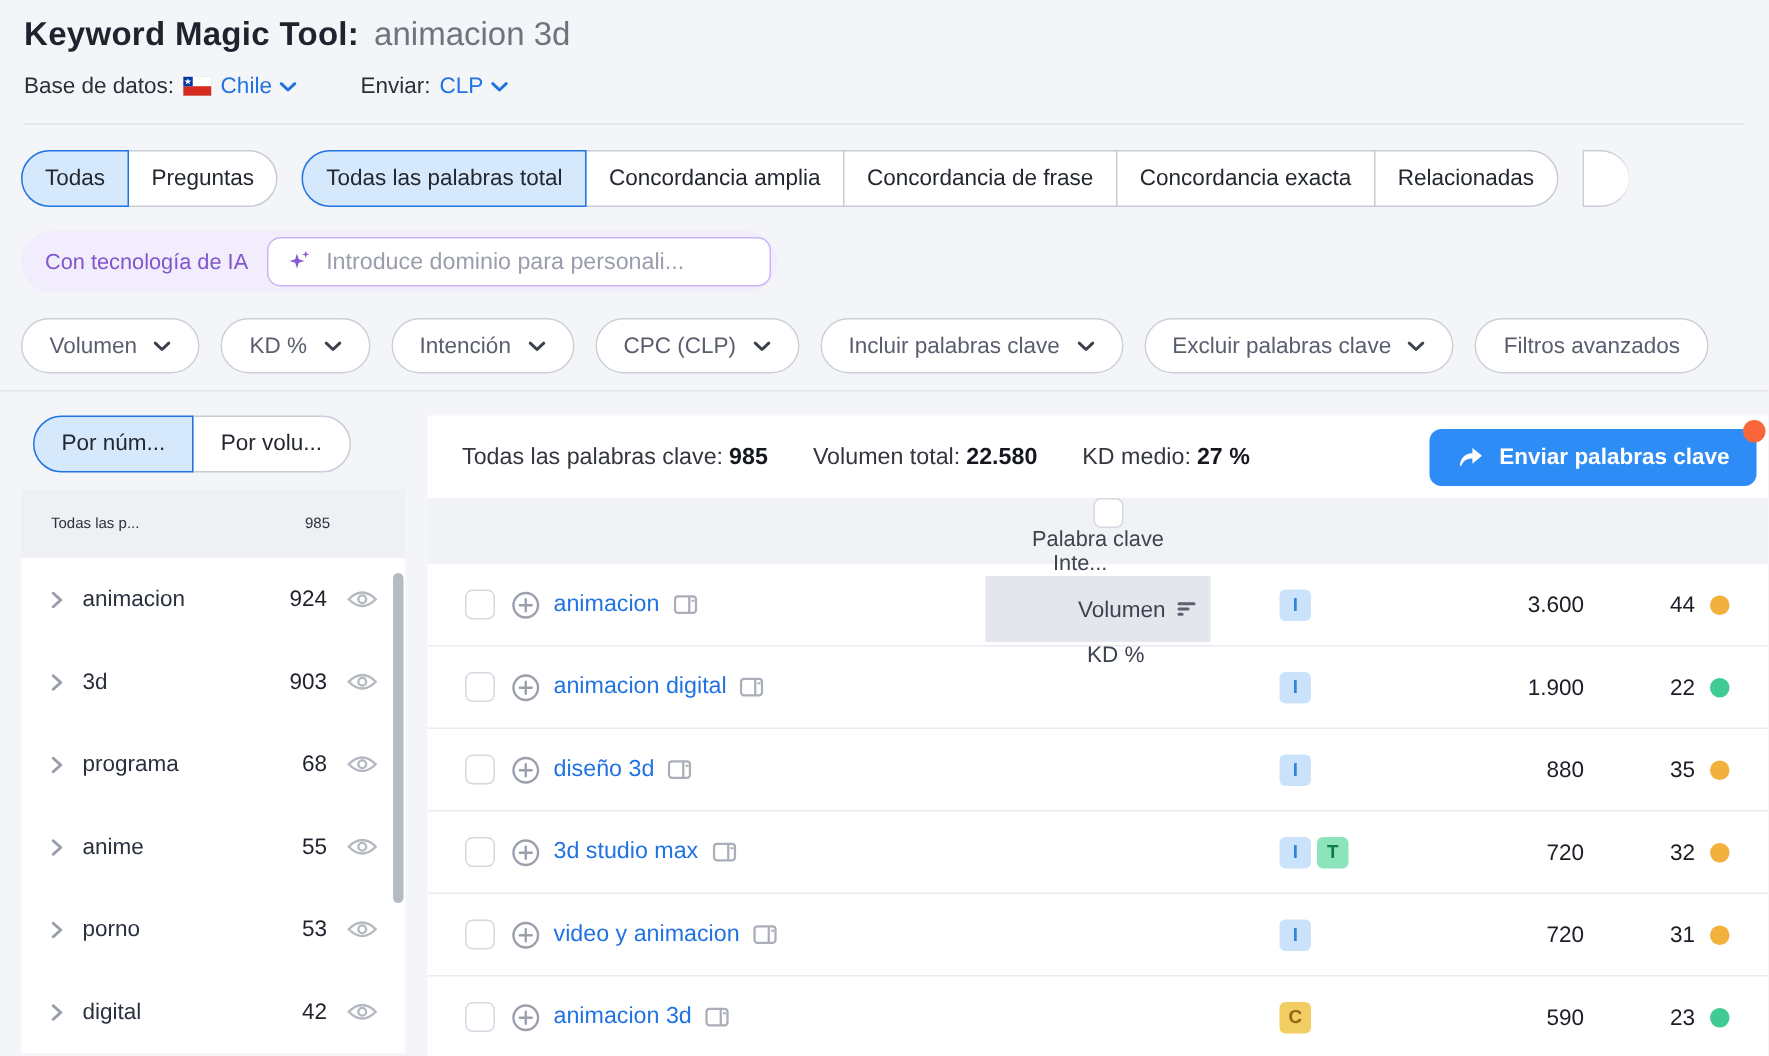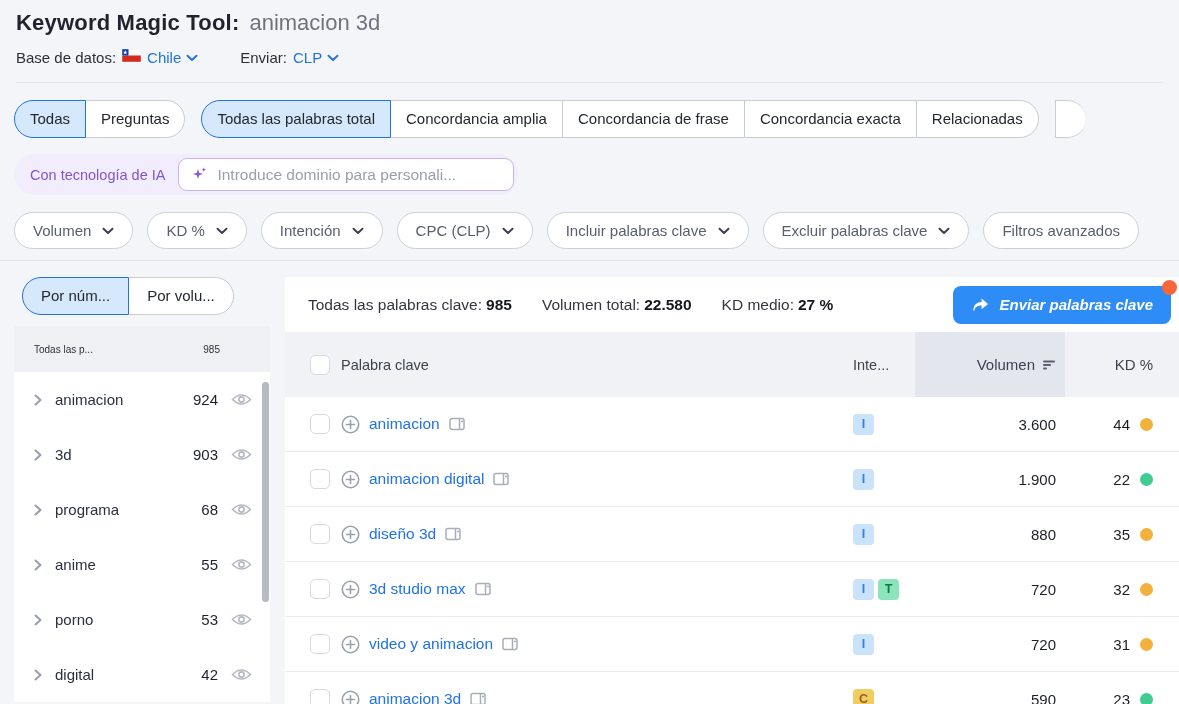--- a/index.html
+++ b/index.html
@@ -6,21 +6,21 @@
   html,body { width:1179px; height:704px; overflow:hidden; }
   body {
     font-family:"Liberation Sans","DejaVu Sans",sans-serif;
     background:#f4f5f8; color:#22262f;
   }
   
   .top-header { padding:10px 16px 0 16px; }
   .title-row { display:flex; align-items:baseline; gap:10px; }
   .title-row h1 { font-size:22px; font-weight:700; color:#1f232e; letter-spacing:.2px; }
   .title-query { font-size:22px; color:#6f737f; }
-  .sub-row { display:flex; align-items:flex-start; margin-top:13px; font-size:15px; color:#2b2f3a; }
+  .sub-row { display:flex; align-items:center; margin-top:13px; font-size:15px; color:#2b2f3a; }
   .sub-label { margin-right:6px; }
   .flag { margin-right:6px; display:inline-flex; }
   .blue-link { color:#2173e2; display:inline-flex; align-items:center; gap:5px; cursor:pointer; }
   .spacer-32 { width:42px; }
   .hdr-divider { border-bottom:1px solid #e2e4e9; margin-top:16px; }
 
   
   .tabs-row { display:flex; gap:16px; margin:17px 0 0 14px; white-space:nowrap; }
   .seg-group { display:inline-flex; }
   .seg {
@@ -82,28 +82,28 @@
 
   
   .table-panel { flex:1; background:#fff; margin-left:15px; min-height:437px; }
   .stats-row { height:55px; display:flex; align-items:center; padding:0 8px 0 23px; gap:30px; }
   .stat { font-size:15.5px; color:#33363f; }
   .stat b { color:#15181f; font-weight:700; margin-left:4px; }
   .send-btn {
     margin-left:auto; position:relative; background:#2d8cf5; color:#fff;
     border:none; border-radius:8px; height:38px; padding:0 18px;
     font-size:15px; font-weight:700; font-family:inherit;
-    display:inline-flex; align-items:center; gap:10px; cursor:pointer;font-style:italic;
+    display:inline-flex; align-items:center; gap:10px; cursor:pointer;
   }
   .notif-dot {
     position:absolute; top:-6px; right:-6px; width:15px; height:15px;
     border-radius:50%; background:#f9663a;
   }
-  .thead { display:flex; height:65px; background:#f0f2f5; align-items:center;
-           font-size:14.5px; color:#3e4350; }
+  .thead { display:flex; height:44px; background:#f0f2f5; align-items:center;
+           font-size:14.5px; color:#3e4350;flex-direction:column; }
   .col-check { width:56px; padding-left:25px; flex-shrink:0; display:flex; align-items:center; }
   .col-keyword { flex:1; display:flex; align-items:center; gap:9px; min-width:0; }
   .col-intent { width:64px; flex-shrink:0; display:flex; gap:4px; padding-left:2px; }
   .col-volume { width:150px; flex-shrink:0; display:flex; justify-content:flex-end;
                 align-items:center; gap:7px; padding-right:9px; font-size:15px; }
   .thead .col-volume { background:#e3e6ec; height:100%; }
   .col-kd { width:114px; flex-shrink:0; display:flex; justify-content:flex-end;
             align-items:center; gap:10px; padding-right:26px; font-size:15px; }
   .checkbox {
     width:20px; height:20px; background:#fff; border:1px solid #d4d8e0;

